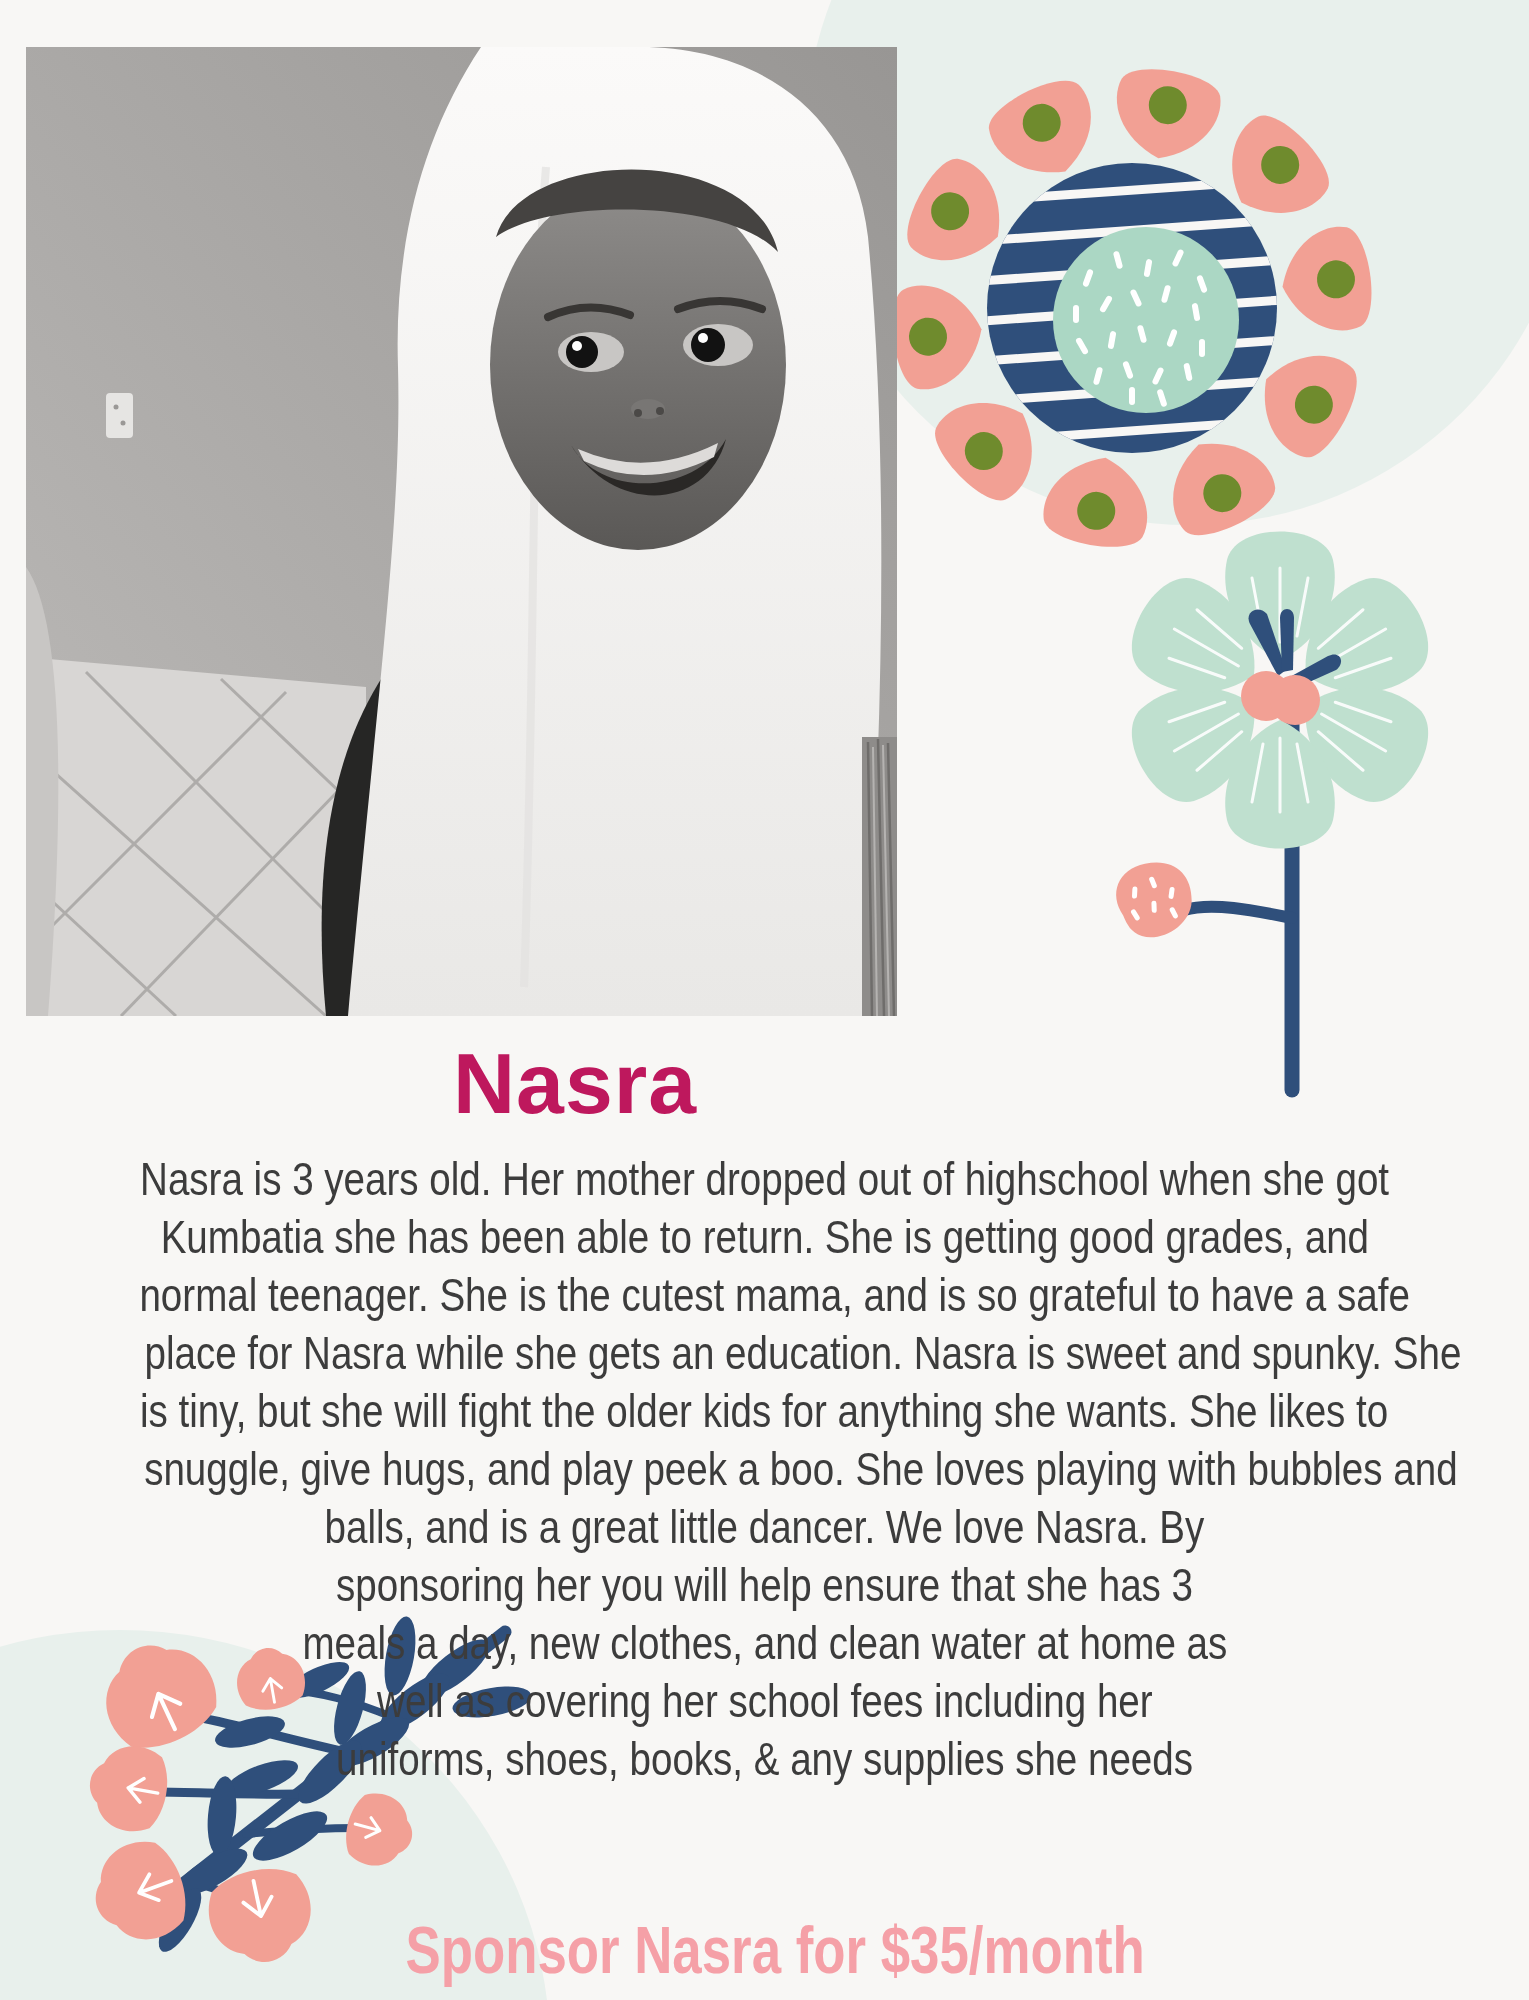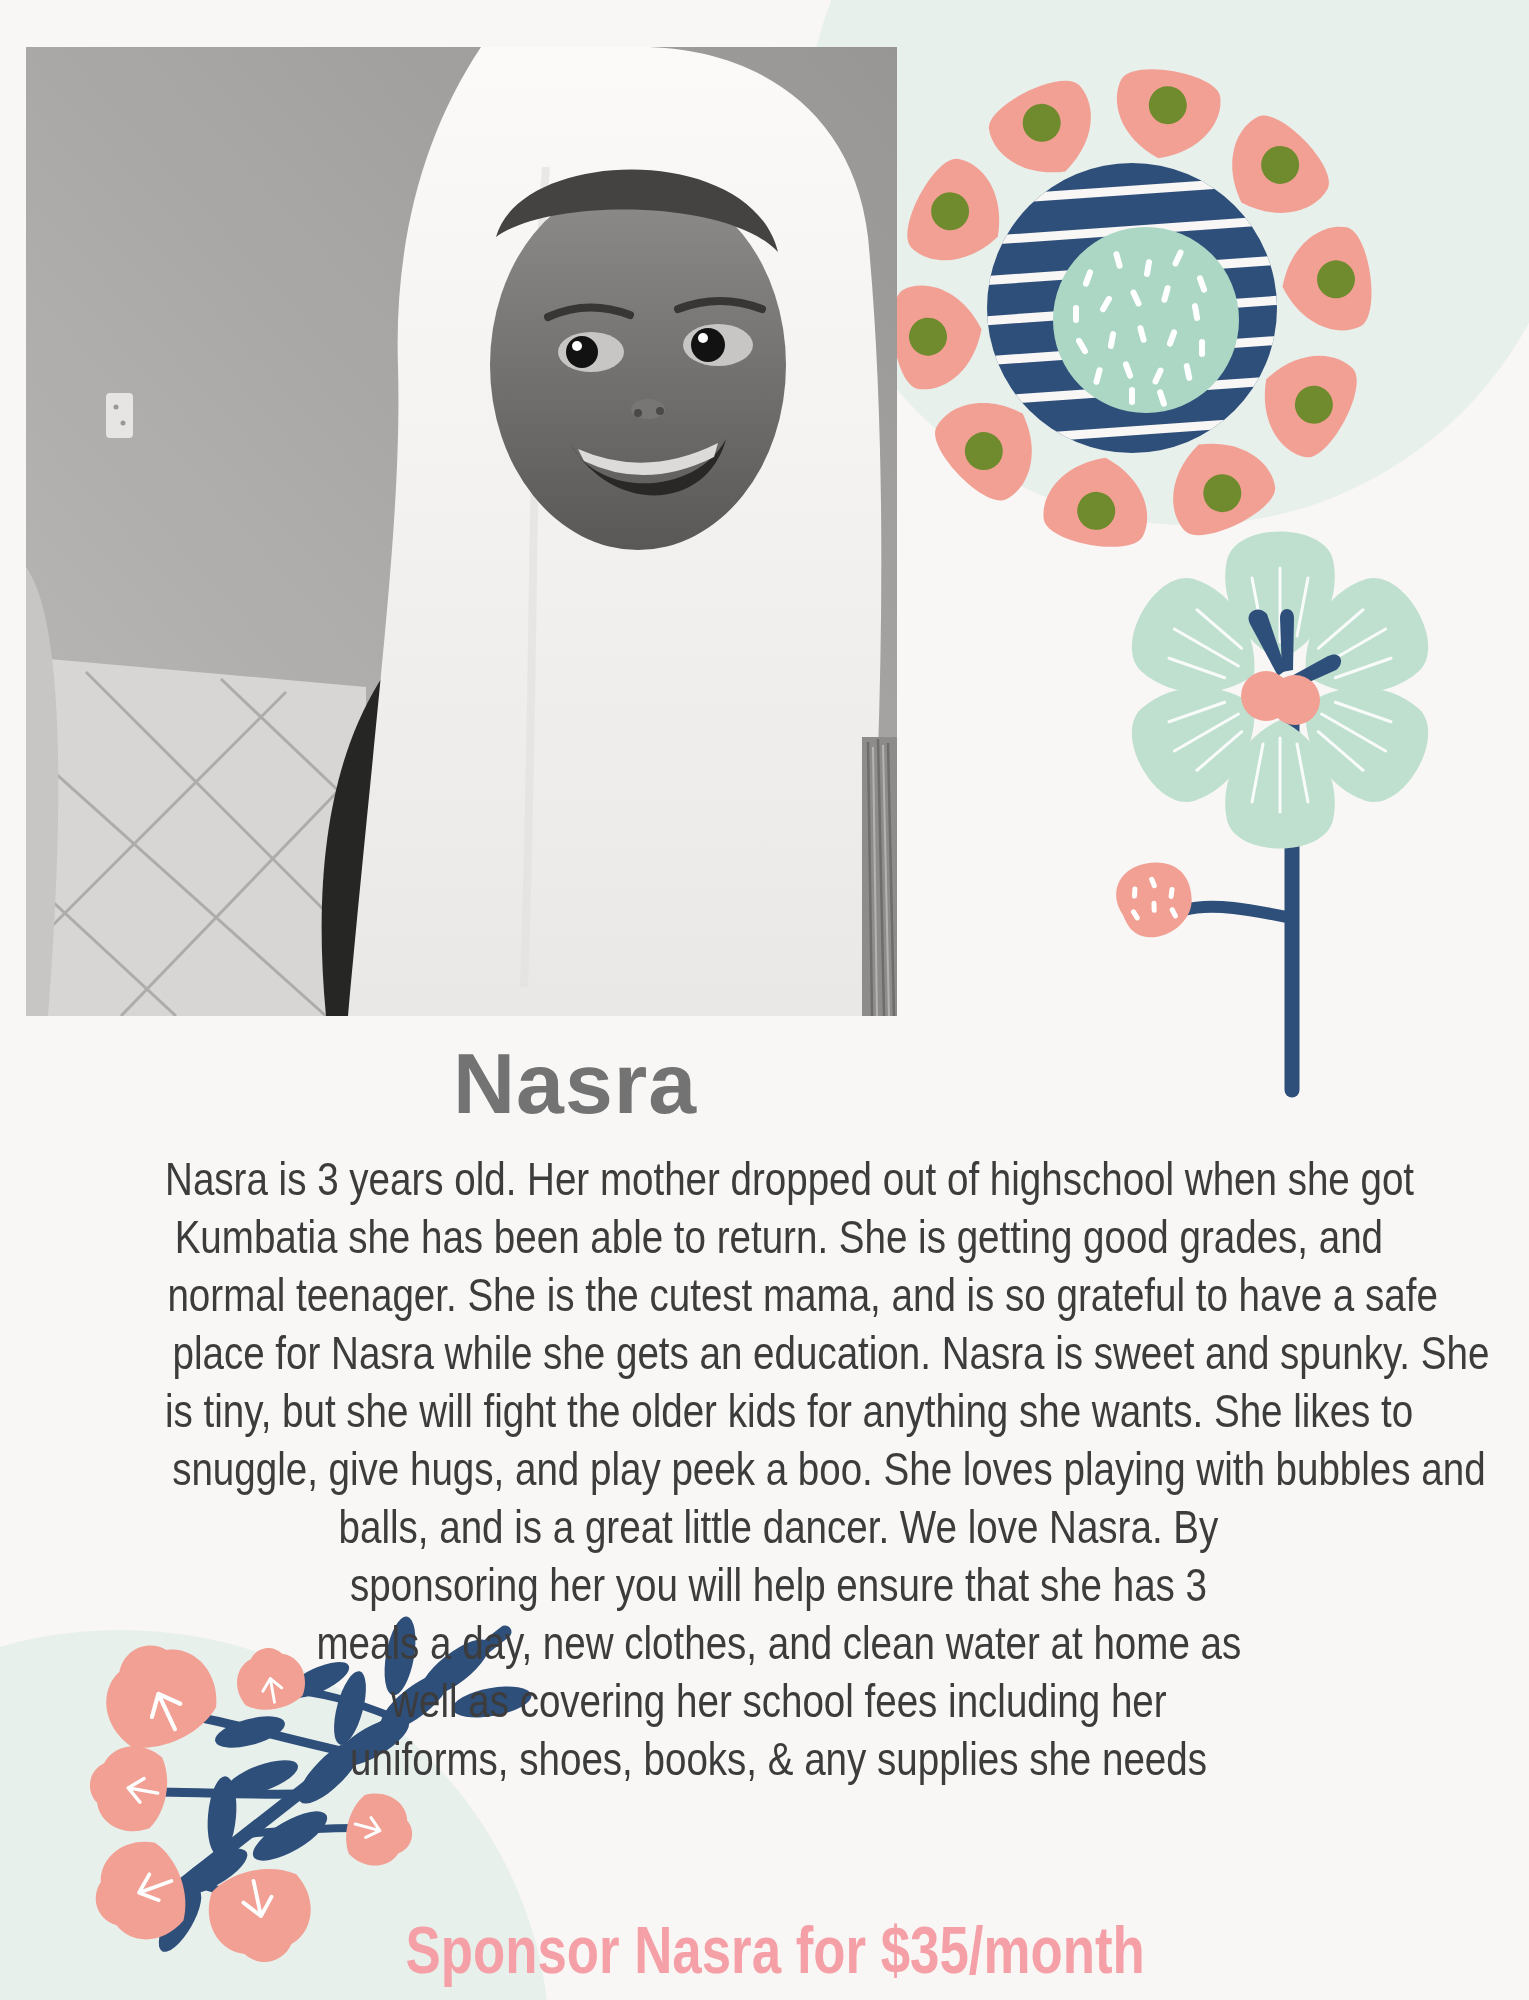--- a/index.html
+++ b/index.html
@@ -1,23 +1,23 @@
 <!DOCTYPE html>
 <html><head>
 <meta charset="utf-8">
 <style>
   html,body{margin:0;padding:0;}
   body{width:1529px;height:2000px;background:#f8f7f5;font-family:"Liberation Sans",sans-serif;}
   .page{position:relative;width:1529px;height:2000px;overflow:hidden;background:#f8f7f5;}
   .deco{position:absolute;pointer-events:none;}
   .photo-frame{position:absolute;left:26px;top:47px;width:871px;height:969px;overflow:hidden;}
   .title{position:absolute;left:0;top:1038px;width:1150px;text-align:center;
-         font-size:86px;font-weight:700;color:#737373;letter-spacing:1px;line-height:1.05;}
+         font-size:86px;font-weight:700;color:#be185d;letter-spacing:1px;line-height:1.05;}
   .body-lines{position:absolute;left:0;top:1150px;width:1529px;text-align:center;}
-  .pline{height:58px;line-height:58px;white-space:nowrap;padding-left:28px;}
+  .pline{height:58px;line-height:58px;white-space:nowrap;}
   .pline span{display:inline-block;white-space:nowrap;transform:scaleX(0.82);transform-origin:50% 50%;
               font-size:47px;color:#3c3c3c;letter-spacing:0px;}
   .cta{position:absolute;left:0;top:1912px;width:1496px;text-align:center;margin-left:27px;}
   .cta span{display:inline-block;white-space:nowrap;transform:scaleX(0.80);transform-origin:50% 50%;
             font-size:66px;font-weight:700;color:#f5a0a7;letter-spacing:0px;}
 </style>
 </head>
 <body>
 
 <div class="page">

